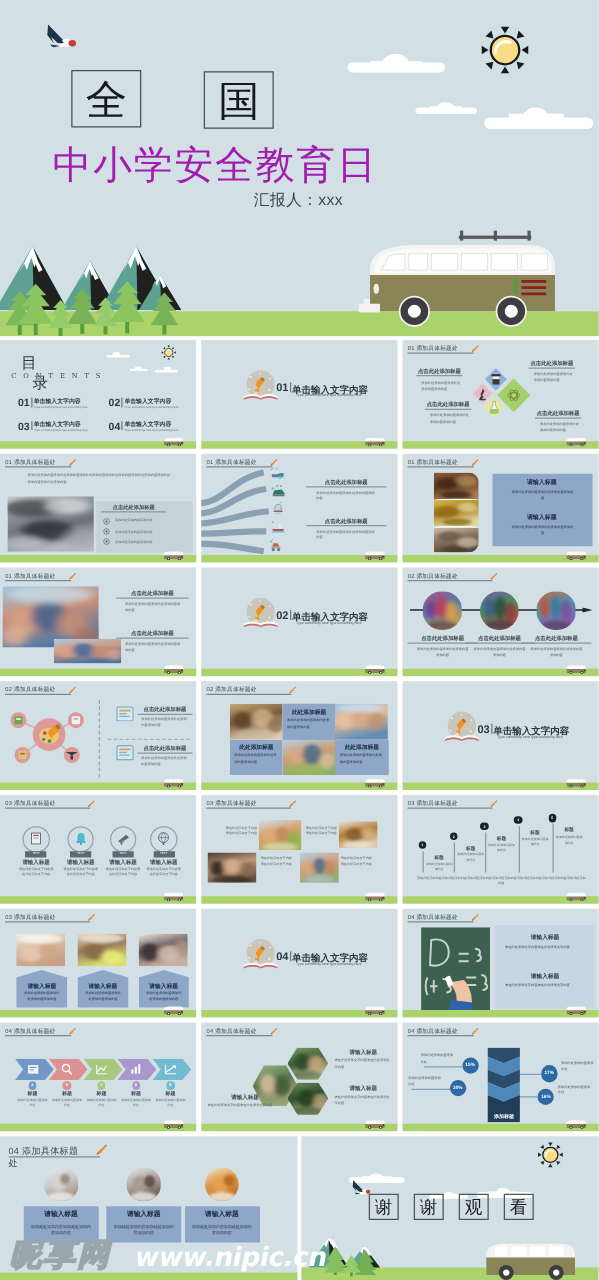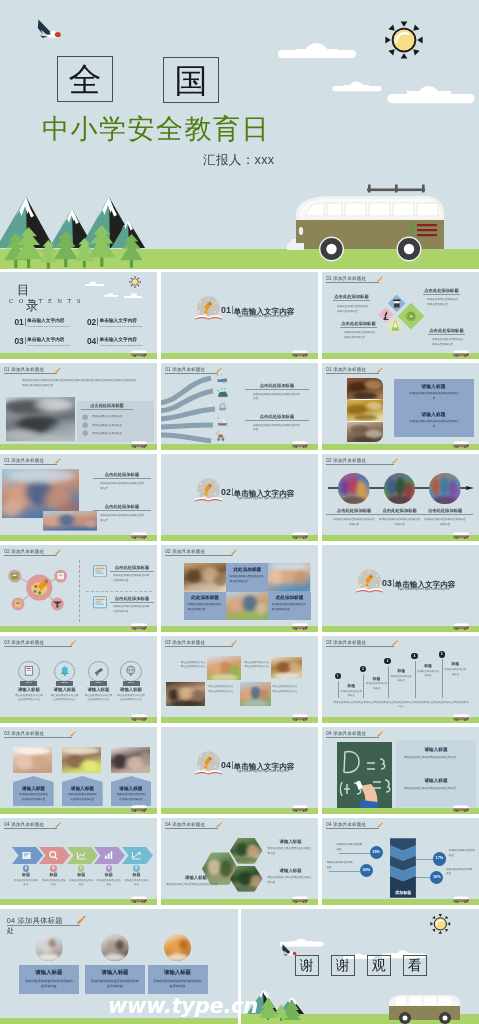--- a/index.html
+++ b/index.html
@@ -5,22 +5,22 @@
   html,body{margin:0;padding:0;}
   body{width:479px;height:1024px;background:#fff;overflow:hidden;
        font-family:"Liberation Sans",sans-serif;-webkit-font-smoothing:antialiased;}
   .page{position:relative;width:479px;height:1024px;background:#fff;}
 
   
   #cover{position:absolute;left:0;top:0;width:479px;height:269px;background:#d2e0e5;overflow:hidden;}
   .charbox{position:absolute;border:1.4px solid #454f57;box-sizing:border-box;
            display:flex;align-items:center;justify-content:center;
            font-family:"DejaVu Serif",serif;color:#16181a;font-size:33px;line-height:1;}
-  #title-main{position:absolute;color:#4d7c0f;font-family:Liberation Serif, serif;
-              font-size:27px;letter-spacing:1.5px;white-space:nowrap;}
+  #title-main{position:absolute;color:#a21caf;font-family:Liberation Serif, serif;
+              font-size:31px;letter-spacing:1.5px;white-space:nowrap;}
   #presenter{position:absolute;color:#3b444c;font-size:12.6px;white-space:nowrap;letter-spacing:.3px;}
 
   
   .slide{position:absolute;background:#d2e0e5;overflow:hidden;box-sizing:border-box;}
   .sgrass{position:absolute;left:0;bottom:0;width:100%;height:6px;background:#aad369;}
   .minibus{position:absolute;right:5px;bottom:5px;width:21px;height:9px;}
   .thankbox{position:absolute;border:1px solid #4b555d;box-sizing:border-box;
             display:flex;align-items:center;justify-content:center;
             font-family:"DejaVu Serif",serif;color:#1a1c1e;}
 
@@ -1783,15 +1783,16 @@
             <rect x="198" y="13" width="12" height="8"></rect>
           </g>
           <circle cx="164" cy="34" r="6" fill="#3c3c41"></circle>
           <circle cx="164" cy="34" r="2.5" fill="#fff"></circle>
           <circle cx="204" cy="34" r="6" fill="#3c3c41"></circle>
           <circle cx="204" cy="34" r="2.5" fill="#fff"></circle>
         </g>
       </svg>
     </div>
   <div id="watermark">
-    <div id="wm-en">www.type.cn</div>
+    <div id="wm-cn">昵享网</div>
+    <div id="wm-en">www.nipic.cn</div>
   </div>
 </div>
 
 </body></html>

